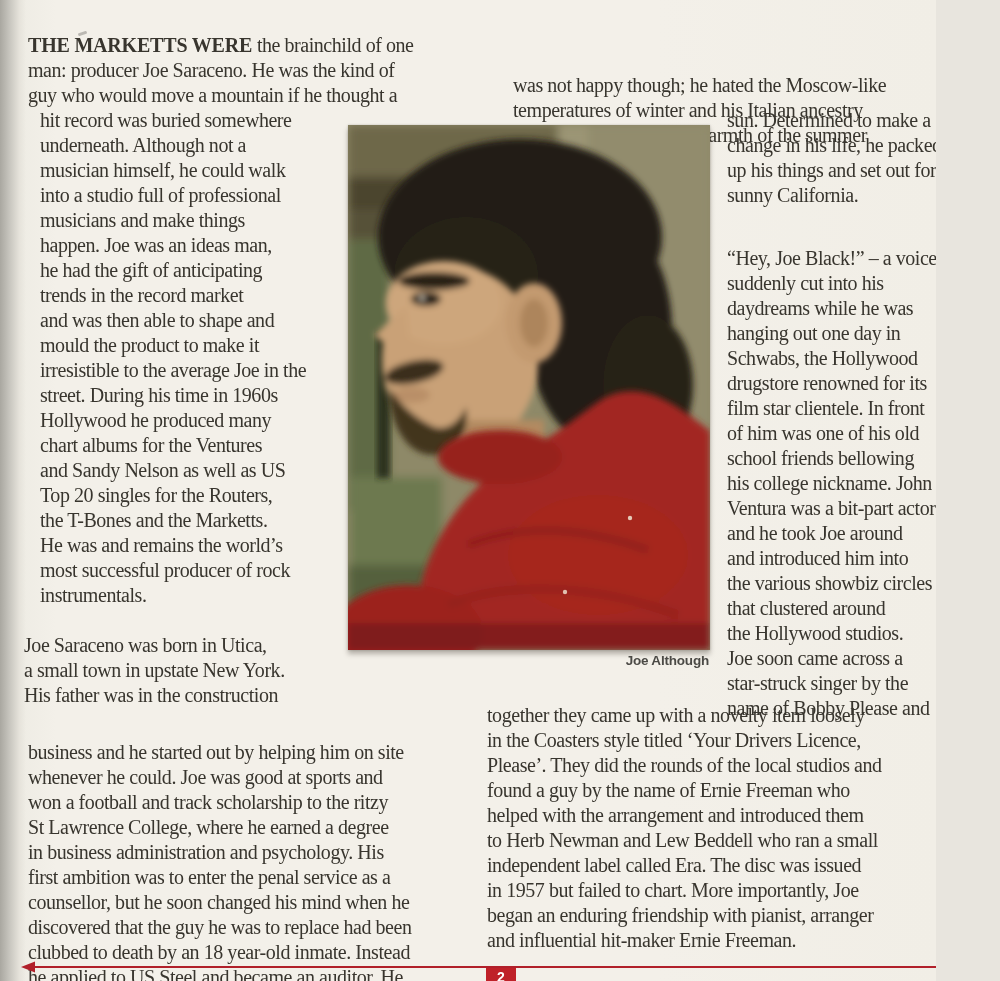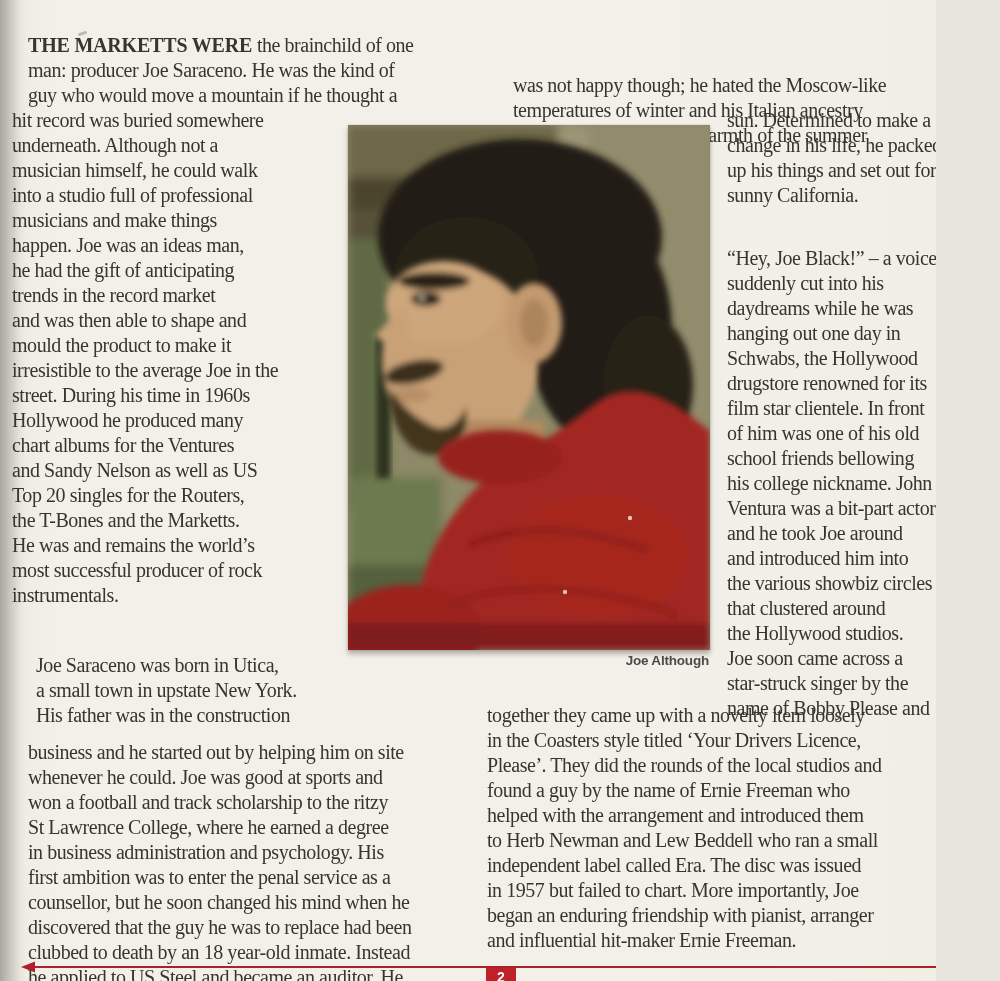--- a/index.html
+++ b/index.html
@@ -58,42 +58,42 @@
   <svg class="top-arrow" width="42" height="18" viewBox="0 0 42 18">
     <rect x="3" y="4" width="5" height="8" fill="#a8262a"></rect>
     <rect x="8" y="6.5" width="20" height="3.2" fill="#a8262a"></rect>
     <polygon points="26,1.5 26,14.5 40,8" fill="#a8262a"></polygon>
   </svg>
 
   <div class="tb" style="left:28px;top:33px;"><span class="lead">THE MARKETTS WERE </span><span>the brainchild of one
 man: producer Joe Saraceno. He was the kind of
 guy who would move a mountain if he thought a</span></div>
 
-  <div class="tb" style="left:12px;top:108px;">hit record was buried somewhere
+  <div class="tb" style="left:40px;top:108px;">hit record was buried somewhere
 underneath. Although not a
 musician himself, he could walk
 into a studio full of professional
 musicians and make things
 happen. Joe was an ideas man,
 he had the gift of anticipating
 trends in the record market
 and was then able to shape and
 mould the product to make it
 irresistible to the average Joe in the
 street. During his time in 1960s
 Hollywood he produced many
 chart albums for the Ventures
 and Sandy Nelson as well as US
 Top 20 singles for the Routers,
 the T-Bones and the Marketts.
 He was and remains the world’s
 most successful producer of rock
 instrumentals.</div>
 
-  <div class="tb" style="left:36px;top:633px;margin-top:20px;">Joe Saraceno was born in Utica,
+  <div class="tb" style="left:24px;top:633px;">Joe Saraceno was born in Utica,
 a small town in upstate New York.
 His father was in the construction</div>
 
   <div class="tb" style="left:28px;top:740px;">business and he started out by helping him on site
 whenever he could. Joe was good at sports and
 won a football and track scholarship to the ritzy
 St Lawrence College, where he earned a degree
 in business administration and psychology. His
 first ambition was to enter the penal service as a
 counsellor, but he soon changed his mind when he

